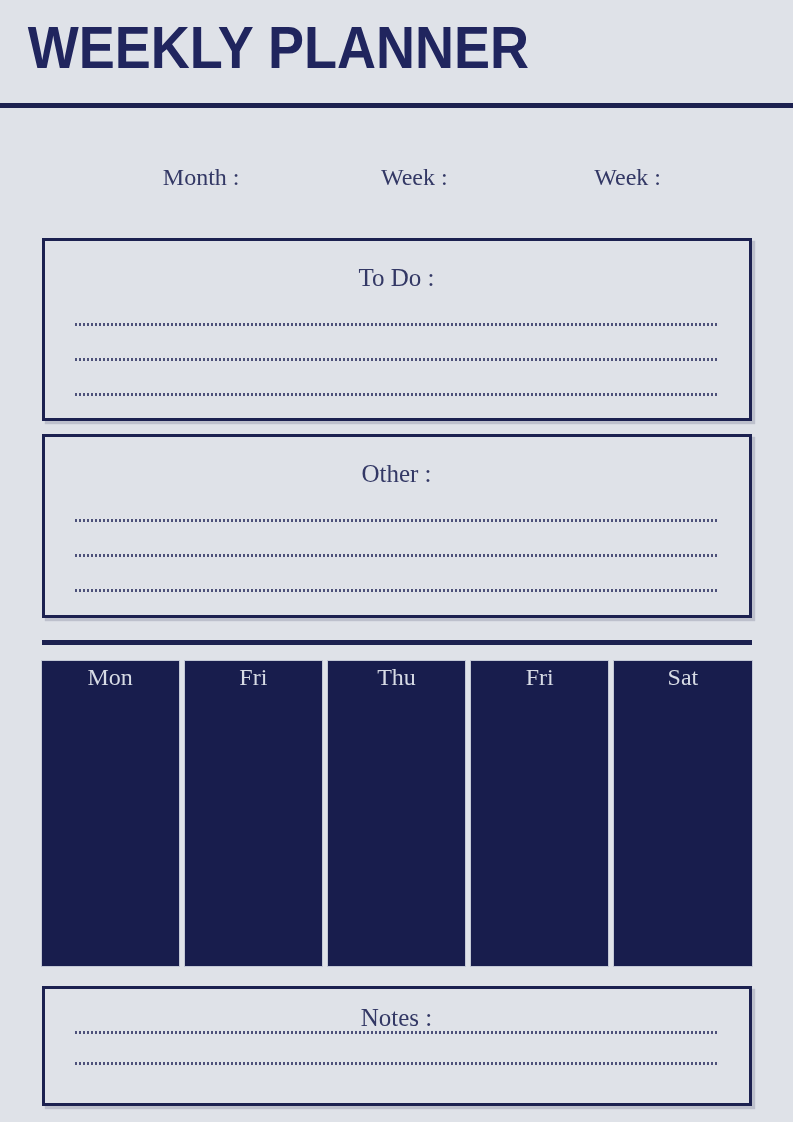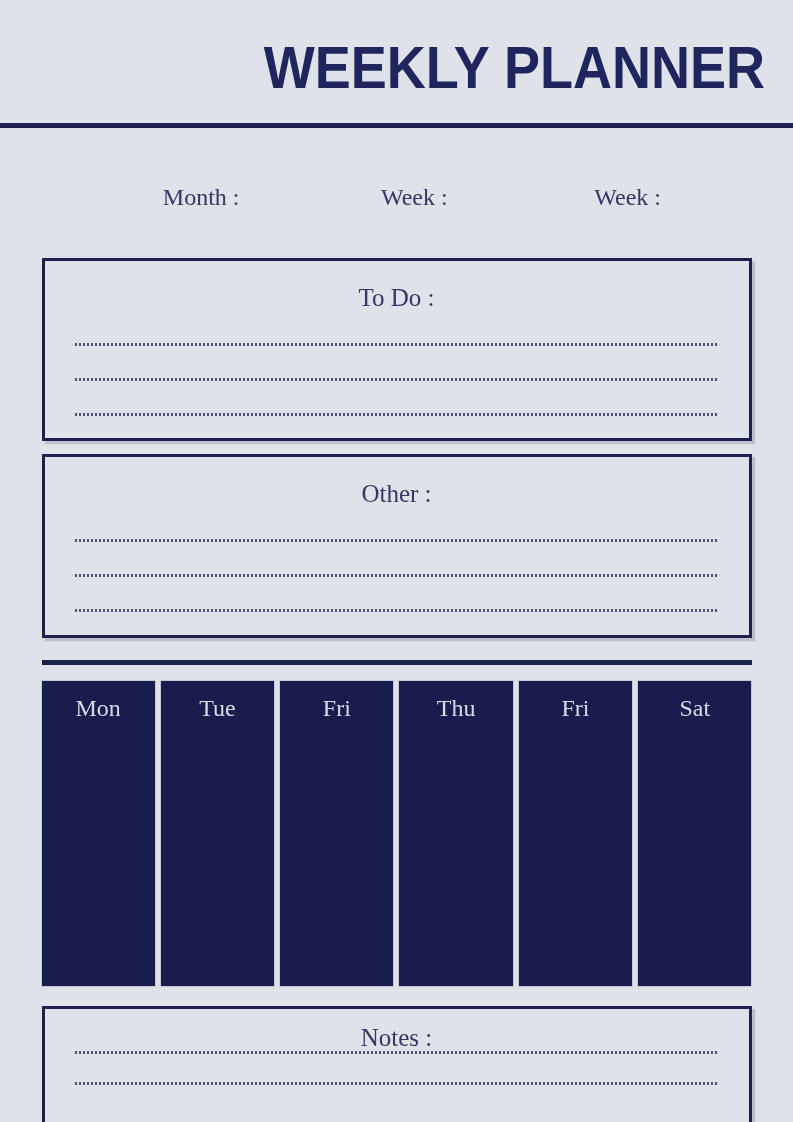--- a/index.html
+++ b/index.html
@@ -20,21 +20,21 @@
   }
   .page {
     position: relative;
     width: 793px;
     height: 1122px;
     background: var(--bg);
     overflow: hidden;
   }
 
   
-  .title-wrap { margin: 0; padding-top: 36px; text-align: right; }
+  .title-wrap { margin: 0; padding-top: 16px; text-align: left; }
   .title-text {
     display: inline-block;
     font-family: "Liberation Sans", sans-serif;
     font-weight: 700;
     font-size: 60px;
     line-height: 64px;
     letter-spacing: 0px;
     color: var(--title-navy);
     transform: scaleX(0.9);
     white-space: nowrap;
@@ -80,21 +80,21 @@
   
   .section-divider { width: 710px; height: 5px; background: var(--navy); margin: 22px auto 0; }
 
   
   .days-row { display: flex; gap: 6px; width: 710px; height: 305px; margin: 16px auto 0; }
   .day-column {
     flex: 1;
     background: var(--day-bg);
     box-shadow: 0 0 0 1px #c3c8d6;
     text-align: center;
-    padding-top: 14px;
+    padding-top: 3px;
   }
   .day-label { font-size: 24px; line-height: 26px; color: var(--day-label); }
 
   
   .box-notes { margin-top: 20px; height: 120px; padding-top: 16px; }
   .box-notes .dotted-line:first-of-type { margin-top: 20px; }
   .box-notes .dotted-line + .dotted-line { margin-top: 28px; }
 </style>
 </head>
 <body>
@@ -133,23 +133,20 @@
     <div class="dotted-line"></div>
   </section>
 
   <div class="section-divider"></div>
 
   <div class="days-row">
     <div class="day-column">
       <span class="day-label">Mon</span>
     </div>
     <div class="day-column">
-      <span class="day-label">Tue</span>
-    </div>
-    <div class="day-column">
       <span class="day-label">Fri</span>
     </div>
     <div class="day-column">
       <span class="day-label">Thu</span>
     </div>
     <div class="day-column">
       <span class="day-label">Fri</span>
     </div>
     <div class="day-column">
       <span class="day-label">Sat</span>

